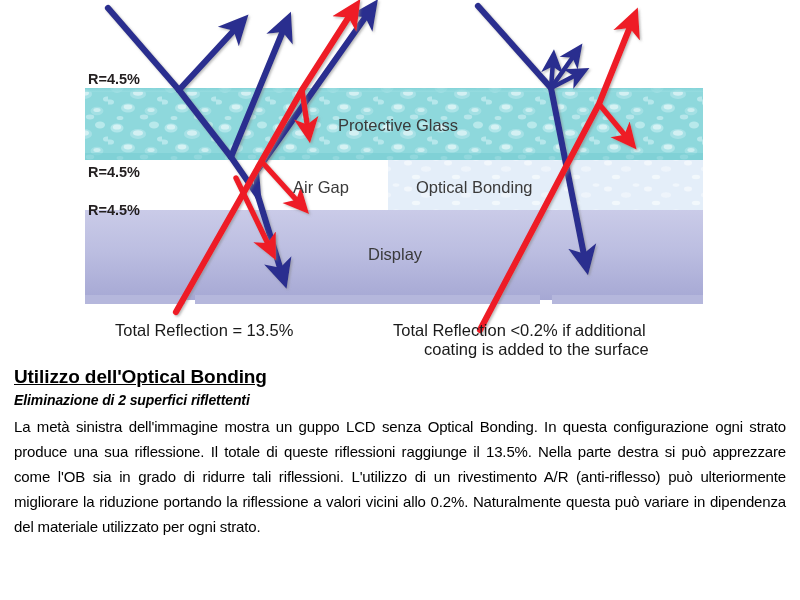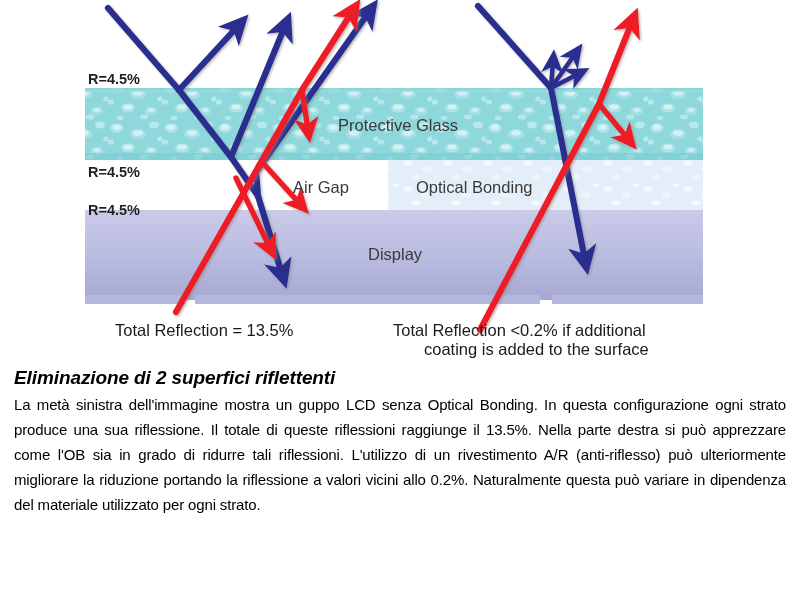--- a/index.html
+++ b/index.html
@@ -39,21 +39,21 @@
   }
   #heading {
     font-size: 19px;
     font-weight: bold;
     text-decoration: underline;
     line-height: 22px;
     letter-spacing: -0.1px;
     white-space: nowrap;
   }
   #subheading {
-    font-size: 19px;
+    font-size: 14px;
     font-weight: bold;
     font-style: italic;
     line-height: 24px;
     letter-spacing: -0.1px;
     white-space: nowrap;
   }
   #paragraph {
     font-size: 15px;
     line-height: 25px;
     text-align: justify;
@@ -193,15 +193,16 @@
     <text x="416" y="193" font-family="Liberation Sans, sans-serif" font-size="16.5" fill="#3a3a3a">Optical Bonding</text>
     <text x="368" y="260" font-family="Liberation Sans, sans-serif" font-size="16.5" fill="#3a3a3a">Display</text>
 
     <text x="115" y="336" font-family="Liberation Sans, sans-serif" font-size="16.5" fill="#1a1a1a">Total Reflection = 13.5%</text>
     <text x="393" y="336" font-family="Liberation Sans, sans-serif" font-size="16.5" fill="#1a1a1a">Total Reflection &lt;0.2% if additional</text>
     <text x="424" y="355" font-family="Liberation Sans, sans-serif" font-size="16.5" fill="#1a1a1a">coating is added to the surface</text>
   </svg>
 </div>
 
 <div id="textblock">
+  <div id="heading">Utilizzo dell'Optical Bonding</div>
   <div id="subheading">Eliminazione di 2 superfici riflettenti</div>
   <p id="paragraph">La metà sinistra dell'immagine mostra un guppo LCD senza Optical Bonding. In questa configurazione ogni strato produce una sua riflessione. Il totale di queste riflessioni raggiunge il 13.5%. Nella parte destra si può apprezzare come l'OB sia in grado di ridurre tali riflessioni. L'utilizzo di un rivestimento A/R (anti-riflesso) può ulteriormente migliorare la riduzione portando la riflessione a valori vicini allo 0.2%. Naturalmente questa può variare in dipendenza del materiale utilizzato per ogni strato.</p>
 </div>
 
 </body></html>

